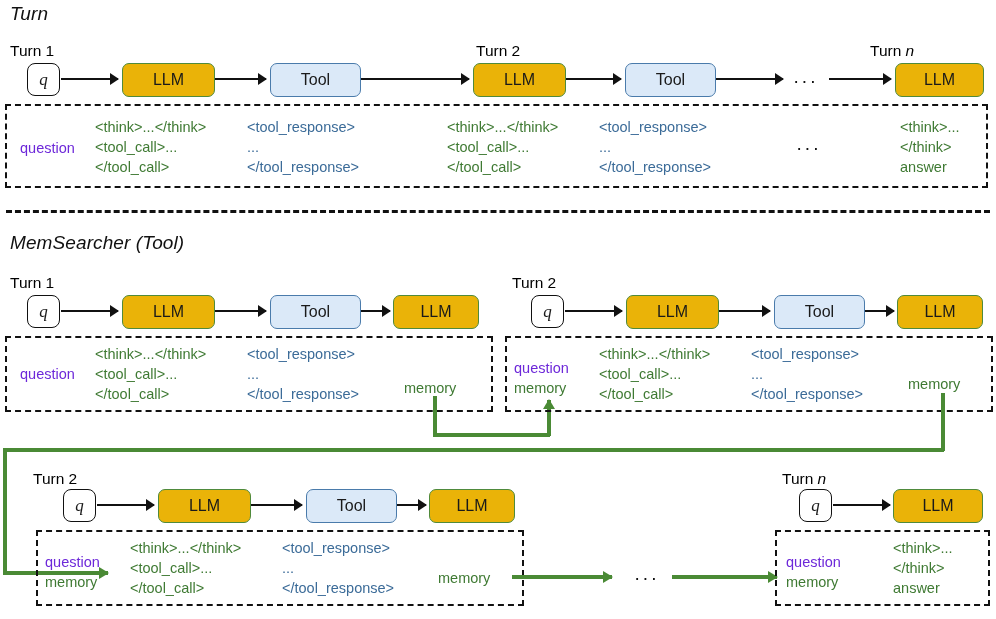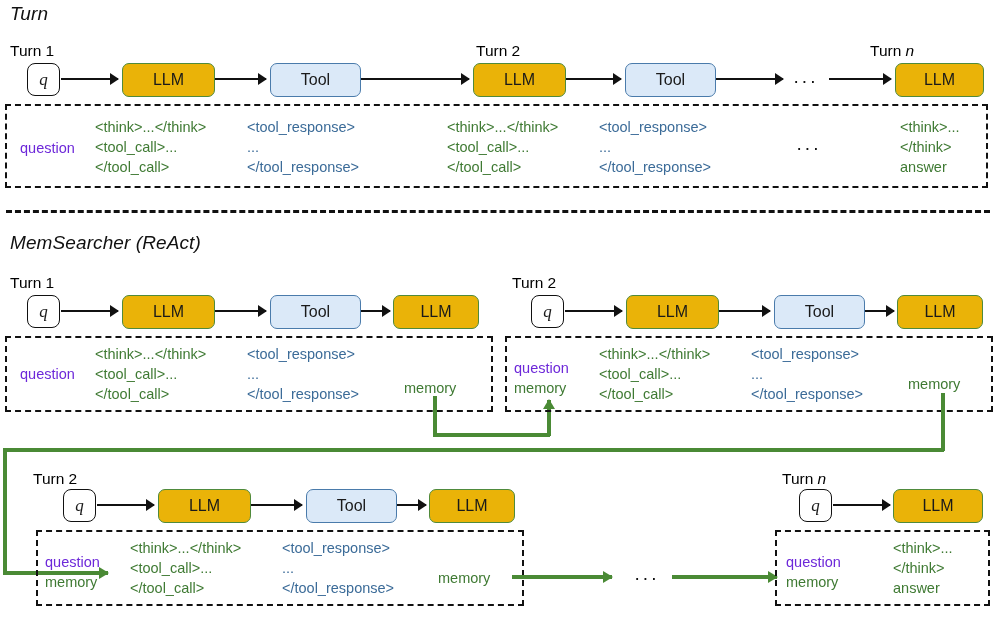--- a/index.html
+++ b/index.html
@@ -191,21 +191,21 @@
   <div class="abs dots" style="left:796px;top:138px;">···</div>
 
   <div class="abs txtcol g" style="left:900px;top:117px;">
     <div>&lt;think&gt;...</div>
     <div>&lt;/think&gt;</div>
     <div>answer</div>
   </div>
 
   <div class="abs divider" style="left:6px;top:210px;width:984px;"></div>
 
-  <div class="abs sec-title" style="left:10px;top:232px;">MemSearcher (ReAct)</div>
+  <div class="abs sec-title" style="left:10px;top:232px;">MemSearcher (Tool)</div>
 
   <div class="abs turn-label" style="left:10px;top:274px;">Turn 1</div>
 
   <div class="abs node node-q" style="left:27px;top:295px;">q</div>
   <div class="abs arrow" style="left:61px;top:310px;width:57px;"></div>
 
   <div class="abs node node-llm" style="left:122px;top:295px;width:93px;">LLM</div>
   <div class="abs arrow" style="left:215px;top:310px;width:51px;"></div>
 
   <div class="abs node node-tool" style="left:270px;top:295px;width:91px;">Tool</div>

